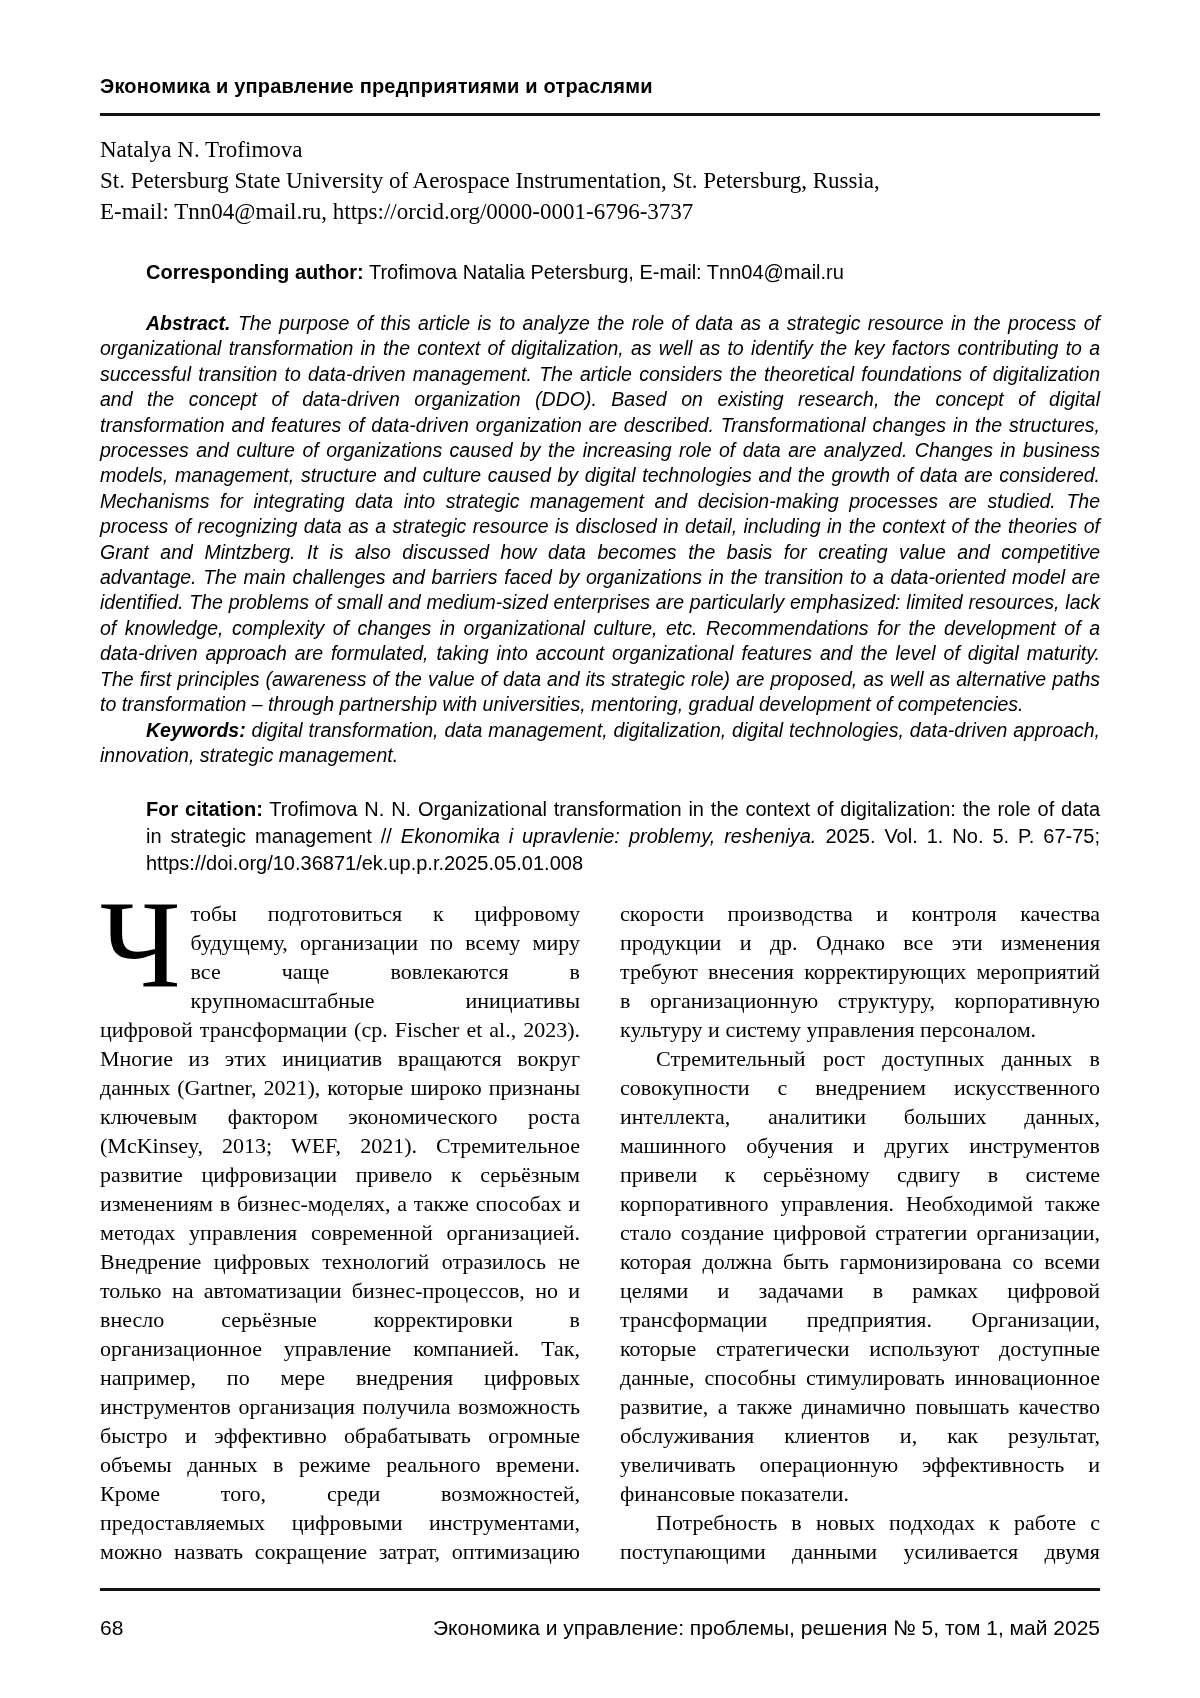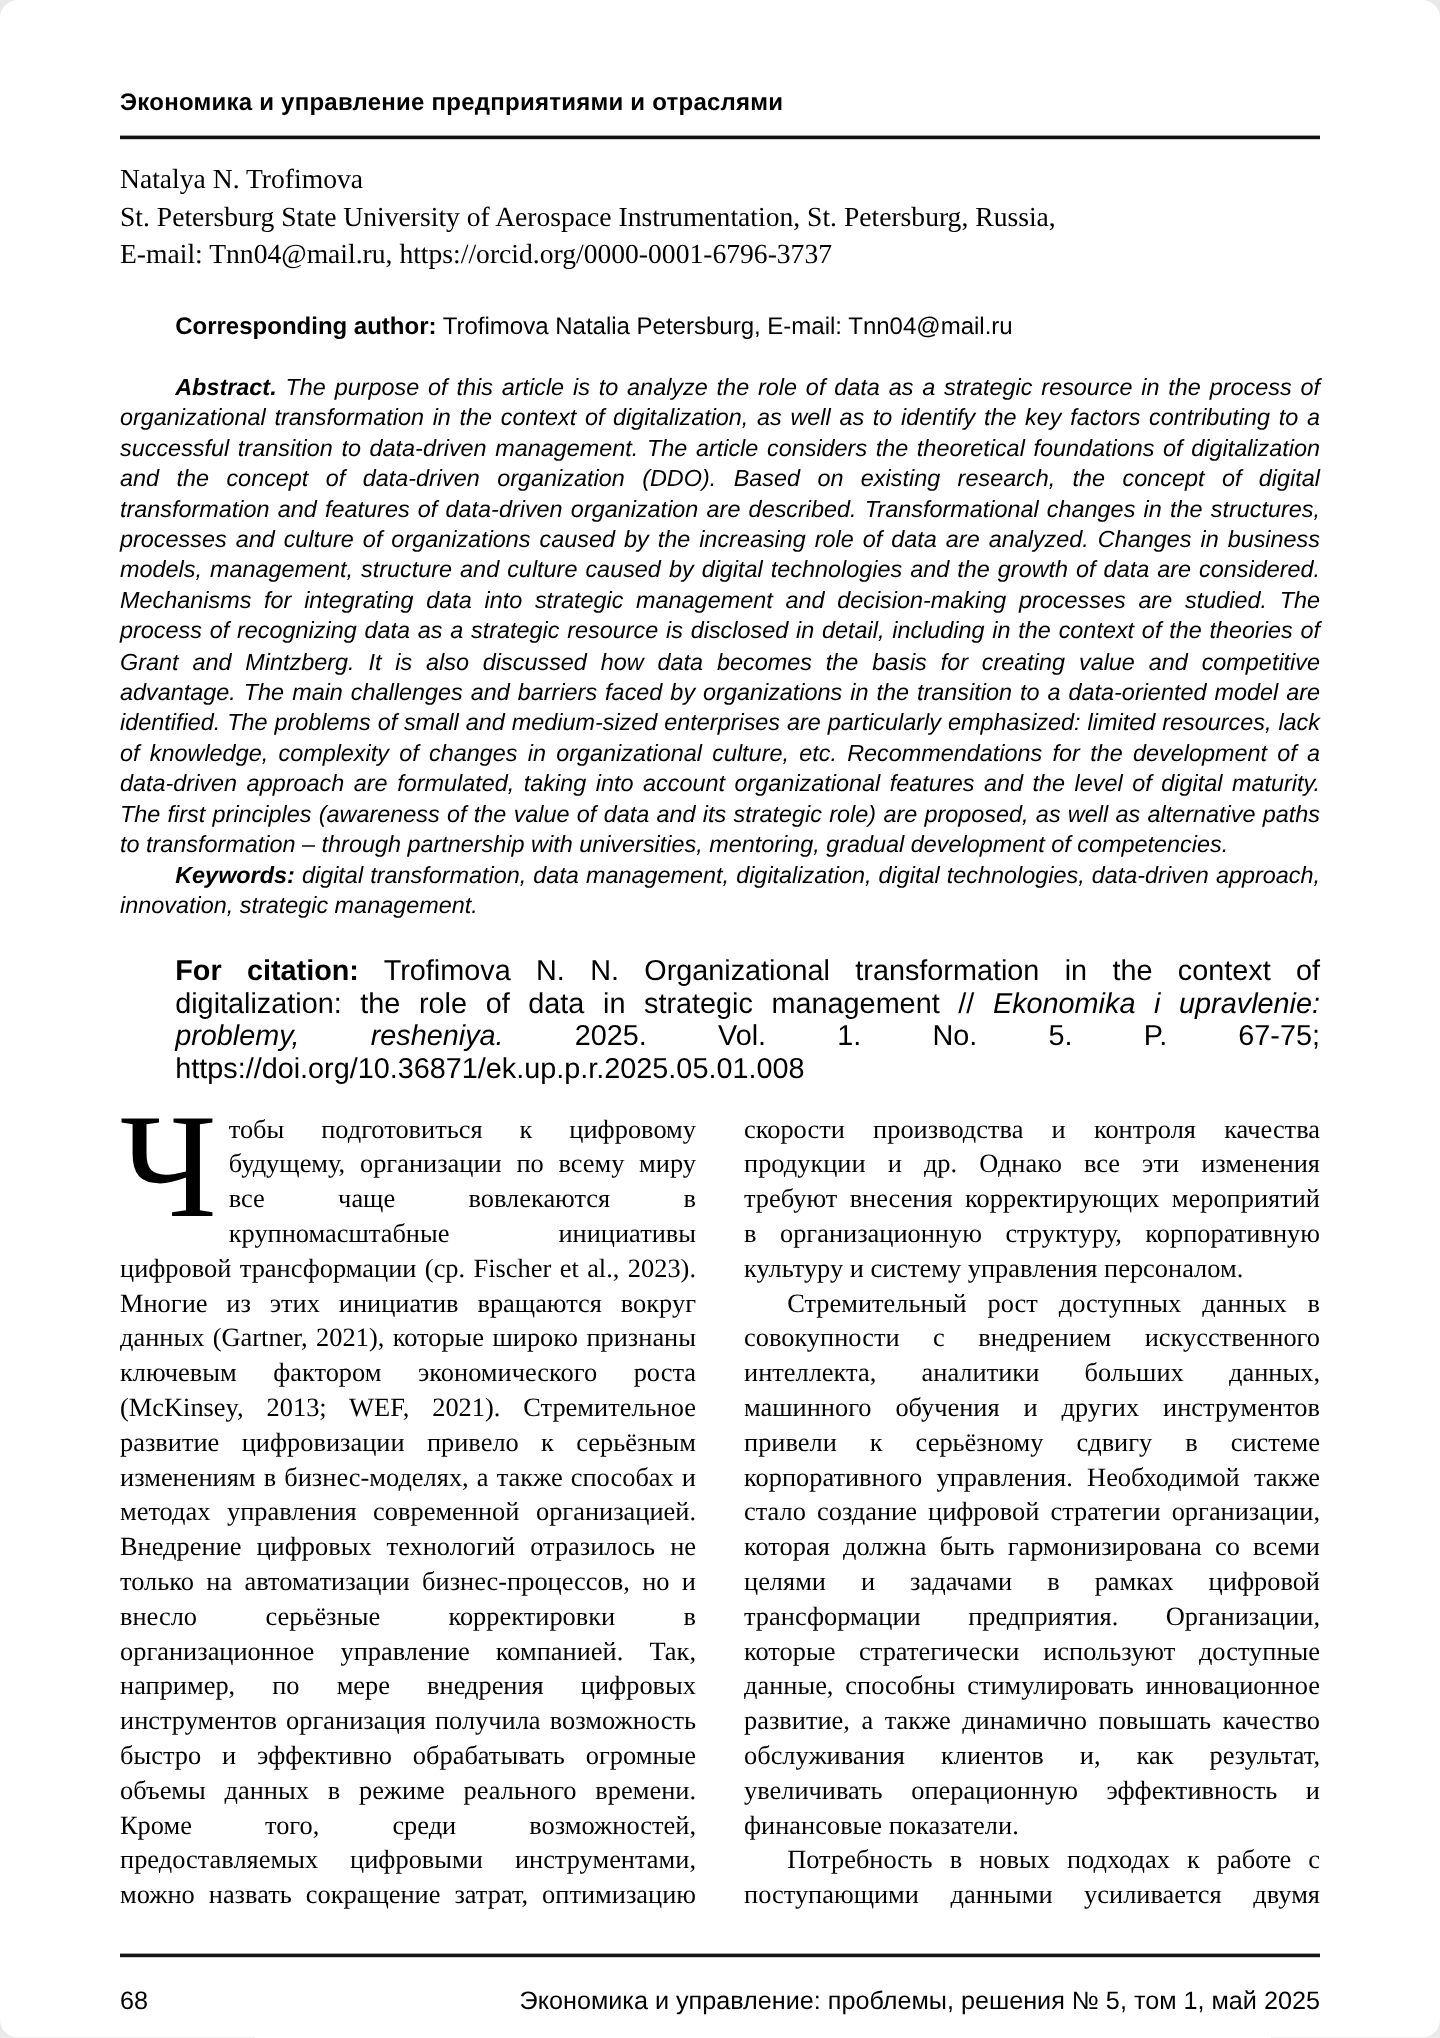--- a/index.html
+++ b/index.html
@@ -1,57 +1,56 @@
 <!DOCTYPE html>
 <html><head>
 <meta charset="utf-8">
 <style>
   html, body { margin: 0; padding: 0; background: #e9e9e9; }
   .page {
     width: 1200px; height: 1698px; background: #ffffff; color: #000;
     box-sizing: border-box; padding: 74px 100px 0 100px;
     position: relative; margin: 0 auto;
     font-family: "Liberation Serif", serif;
-    border-radius: 15px;
   }
   .running-head {
     font-family: "Liberation Sans", sans-serif;
     font-weight: bold; font-size: 20px; line-height: 24px; letter-spacing: 0.2px;
   }
   .head-rule { height: 3px; background: #141414; margin-top: 15px; }
   .author-block { margin-top: 18px; text-align: left; font-size: 23px; line-height: 31px; }
   .corresponding {
     margin: 32px 0 0 0; font-family: "Liberation Sans", sans-serif;
     font-size: 20px; line-height: 26px; text-indent: 46px;
   }
   .b { font-weight: bold; }
   .abstract {
     margin-top: 26px; font-family: "Liberation Sans", sans-serif;
     font-style: italic; font-size: 19.5px; line-height: 25.4px; text-align: justify;
   }
   .ab-p { margin: 0; text-indent: 46px; }
   .bi { font-weight: bold; font-style: italic; margin-top: 40px; }
   .citation {
     margin: 28px 0 0 46px; font-family: "Liberation Sans", sans-serif;
-    font-size: 24px; line-height: 27px; text-align: justify;
+    font-size: 20px; line-height: 27px; text-align: justify;
   }
   .citation .i { font-style: italic; }
   .body-cols {
     margin-top: 22px; display: flex; gap: 40px; height: 666px; overflow: hidden;
     font-size: 22px; line-height: 29px; text-align: justify;
   }
   .col { width: 480px; }
   .body-p { margin: 0; }
   .body-p.indent { text-indent: 36px; }
   .drop-cap {
     float: left; font-family: "Liberation Serif", serif;
     font-size: 124px; line-height: 84px; margin: 4px 10px 0 0;
   }
   .footer {
-    position: absolute; left: 100px; right: 100px; top: 1628px;
+    position: absolute; left: 100px; right: 100px; top: 1588px;
     font-family: "Liberation Sans", sans-serif; font-size: 21px; line-height: 26px;
   }
   .foot-rule { height: 3px; background: #141414; }
   .foot-row { display: flex; justify-content: space-between; margin-top: 24px; }
 </style>
 </head>
 <body>
 
 <div class="page">
 

